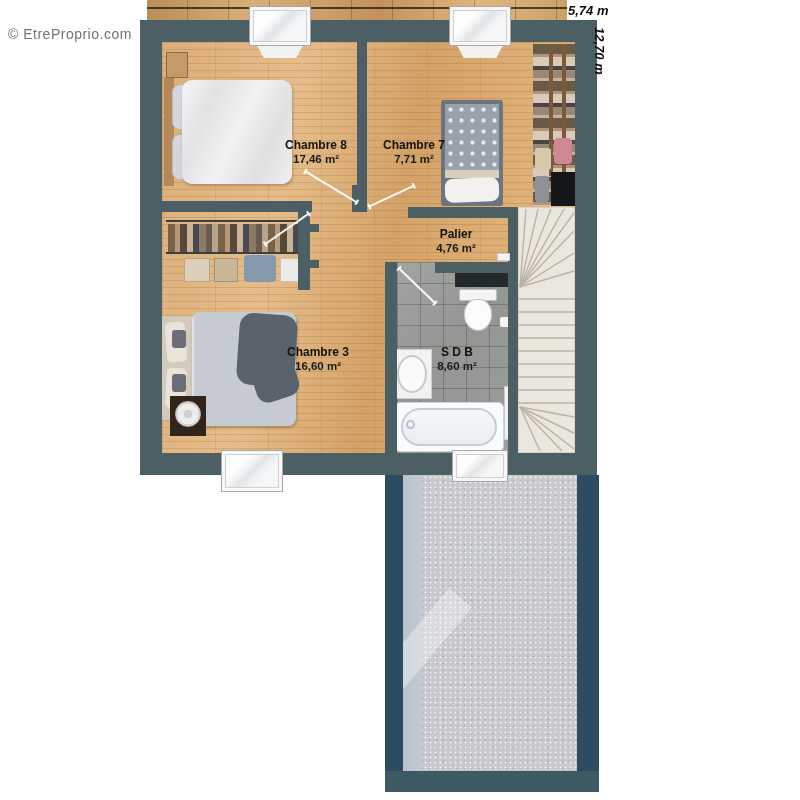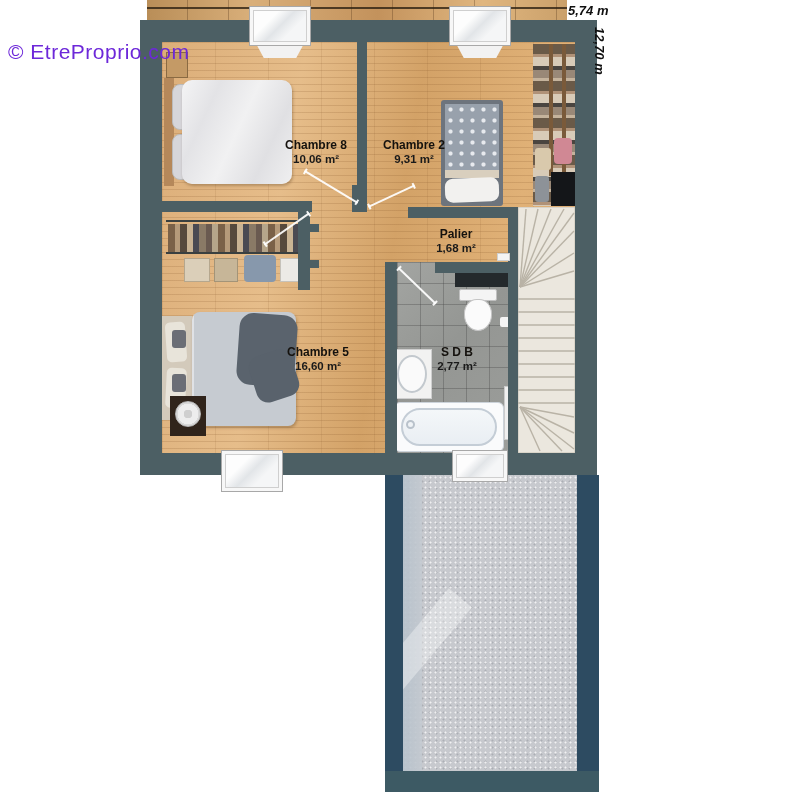--- a/index.html
+++ b/index.html
@@ -41,21 +41,21 @@
   .beamclip{position:absolute;left:162px;top:42px;width:413px;height:411px;overflow:hidden;pointer-events:none;}
   .beam{position:absolute;background:linear-gradient(to bottom, rgba(255,242,205,.12), rgba(255,240,198,.55) 60%, rgba(255,238,195,.6));}
   
   .door{position:absolute;height:2px;background:rgba(255,255,255,.92);transform-origin:0 0;}
   .door::before,.door::after{content:"";position:absolute;top:-2px;width:2px;height:6px;background:rgba(255,255,255,.92);}
   .door::before{left:0;} .door::after{right:0;}
   
   .room-label{position:absolute;transform:translateX(-50%);text-align:center;color:#15120e;
     font-weight:bold;font-size:12px;line-height:14px;white-space:nowrap;}
   .room-area{font-size:11.5px;font-weight:bold;color:#1a1a1a;}
-  .watermark{position:absolute;left:8px;top:40px;font-size:21px;letter-spacing:.5px;color:#6d28d9;z-index:60;}
+  .watermark{position:absolute;left:8px;top:26px;font-size:14px;letter-spacing:.5px;color:#737373;z-index:60;}
   .dim{position:absolute;font:bold italic 13px "Liberation Sans",sans-serif;color:#101010;z-index:60;}
   
   .f{position:absolute;box-sizing:border-box;}
   .z1{z-index:10}.z2{z-index:20}.z3{z-index:30}.z4{z-index:40}.z5{z-index:50}
 </style>
 </head>
 <body>
 
 <div id="canvas">
 
@@ -197,36 +197,36 @@
 
   <div class="speckle z1" style="left:403px;top:475px;width:174px;height:296px;"></div>
   <div class="f z2" style="left:403px;top:475px;width:19px;height:296px;background:linear-gradient(90deg,#b6c1cb,#c3c9d0);opacity:.9;"></div>
   <div class="f z2" style="left:410px;top:585px;width:30px;height:110px;background:rgba(255,255,255,.35);transform:rotate(40deg);"></div>
   <div class="twall z4" style="left:385px;top:475px;width:18px;height:317px;"></div>
   <div class="twall z4" style="left:577px;top:475px;width:22px;height:317px;"></div>
   <div class="twall z4" style="left:385px;top:771px;width:214px;height:21px;background:#3d5a64;"></div>
 
   <div class="room-label z5" style="left:316px;top:138px;">
     <div>Chambre 8</div>
-    <div class="room-area">10,06 m²</div>
+    <div class="room-area">17,46 m²</div>
   </div>
   <div class="room-label z5" style="left:414px;top:138px;">
-    <div>Chambre 2</div>
-    <div class="room-area">9,31 m²</div>
+    <div>Chambre 7</div>
+    <div class="room-area">7,71 m²</div>
   </div>
   <div class="room-label z5" style="left:456px;top:227px;">
     <div>Palier</div>
-    <div class="room-area">1,68 m²</div>
+    <div class="room-area">4,76 m²</div>
   </div>
   <div class="room-label z5" style="left:318px;top:345px;">
-    <div>Chambre 5</div>
+    <div>Chambre 3</div>
     <div class="room-area">16,60 m²</div>
   </div>
   <div class="room-label z5" style="left:457px;top:345px;">
     <div>S D B</div>
-    <div class="room-area">2,77 m²</div>
+    <div class="room-area">8,60 m²</div>
   </div>
 
   <div class="watermark">© EtreProprio.com</div>
   <div class="dim" style="left:568px;top:3px;">5,74 m</div>
   <div class="dim" style="left:607px;top:27px;transform:rotate(90deg);transform-origin:0 0;">12,70 m</div>
 
 </div>
 
 </body></html>

